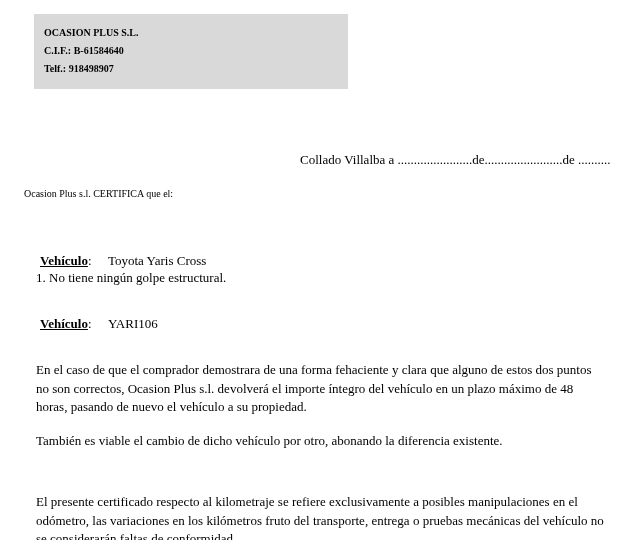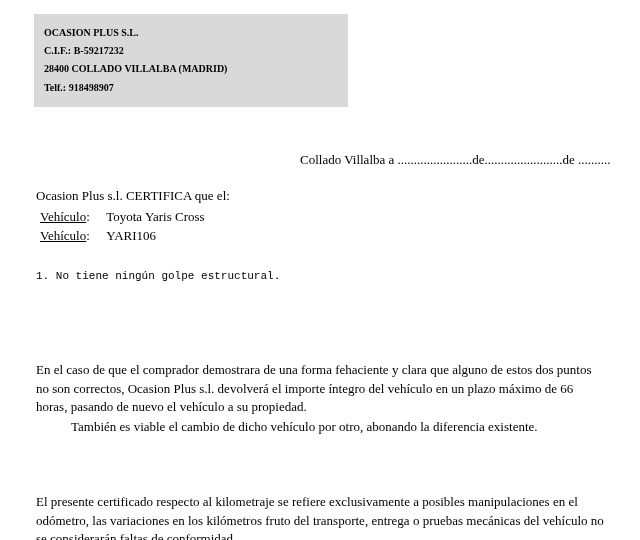--- a/index.html
+++ b/index.html
@@ -37,92 +37,92 @@
   }
   .place-date {
     position: absolute;
     left: 300px;
     top: 152px;
     font-size: 13px;
     white-space: nowrap;
   }
   .certifies {
     position: absolute;
-    left: 36px;
+    left: 24px;
     top: 188px;
-    font-size: 13px;
+    font-size: 10px;
   }
   .field-block {
     position: absolute;
     left: 40px;
     top: 207px;
     font-size: 13px;
   }
   .field-row {
     line-height: 19px;
     white-space: nowrap;
   }
   .field-label {
     text-decoration: underline;
     display: inline-block;
+    font-weight: bold;
   }
   .field-sep {
     display: inline-block;
     width: 20px;
     text-align: left;
   }
   .field-value {
     display: inline-block;
+    margin-top: 44px;
   }
   .point {
     position: absolute;
     left: 36px;
-    font-size: 11px;
+    font-size: 13px;
     white-space: nowrap;
-    font-family: Liberation Mono, monospace;
   }
   .point-1 { top: 270px; }
   .point-2 { top: 300px; }
   .para {
     position: absolute;
     left: 36px;
     width: 568px;
     font-size: 13px;
     line-height: 18.5px;
     text-align: left;
   }
   .para-1 { top: 361px; }
-  .para-2 { top: 418px; margin-left: 35px; }
+  .para-2 { top: 432px; }
   .para-3 { top: 448px; }
   .para-4 { top: 493px; }
 </style>
 </head>
 <body>
 
 <div class="page">
 
   <div class="letterhead">
     <div class="line">OCASION PLUS S.L.</div>
-    <div class="line">C.I.F.: B-59217232</div>
-    <div class="line">28400 COLLADO VILLALBA (MADRID)</div>
+    <div class="line">C.I.F.: B-61584640</div>
     <div class="line">Telf.: 918498907</div>
   </div>
 
   <div class="place-date">Collado Villalba a .......................de........................de ..........</div>
 
   <div class="certifies">Ocasion Plus s.l. CERTIFICA que el:</div>
 
   <div class="field-block">
     <div class="field-row">
       <span class="field-label">Vehículo</span><span class="field-sep">:</span><span class="field-value">Toyota Yaris Cross</span>
     </div>
     <div class="field-row">
       <span class="field-label">Vehículo</span><span class="field-sep">:</span><span class="field-value">YARI106</span>
     </div>
   </div>
 
   <div class="point point-1">1. No tiene ningún golpe estructural.</div>
 
-  <div class="para para-1">En el caso de que el comprador demostrara de una forma fehaciente y clara que alguno de estos dos puntos no son correctos, Ocasion Plus s.l. devolverá el importe íntegro del vehículo en un plazo máximo de 66 horas, pasando de nuevo el vehículo a su propiedad.</div>
+  <div class="para para-1">En el caso de que el comprador demostrara de una forma fehaciente y clara que alguno de estos dos puntos no son correctos, Ocasion Plus s.l. devolverá el importe íntegro del vehículo en un plazo máximo de 48 horas, pasando de nuevo el vehículo a su propiedad.</div>
   <div class="para para-2">También es viable el cambio de dicho vehículo por otro, abonando la diferencia existente.</div>
   <div class="para para-4">El presente certificado respecto al kilometraje se refiere exclusivamente a posibles manipulaciones en el odómetro, las variaciones en los kilómetros fruto del transporte, entrega o pruebas mecánicas del vehículo no se considerarán faltas de conformidad.</div>
 
 </div>
 
 </body></html>

